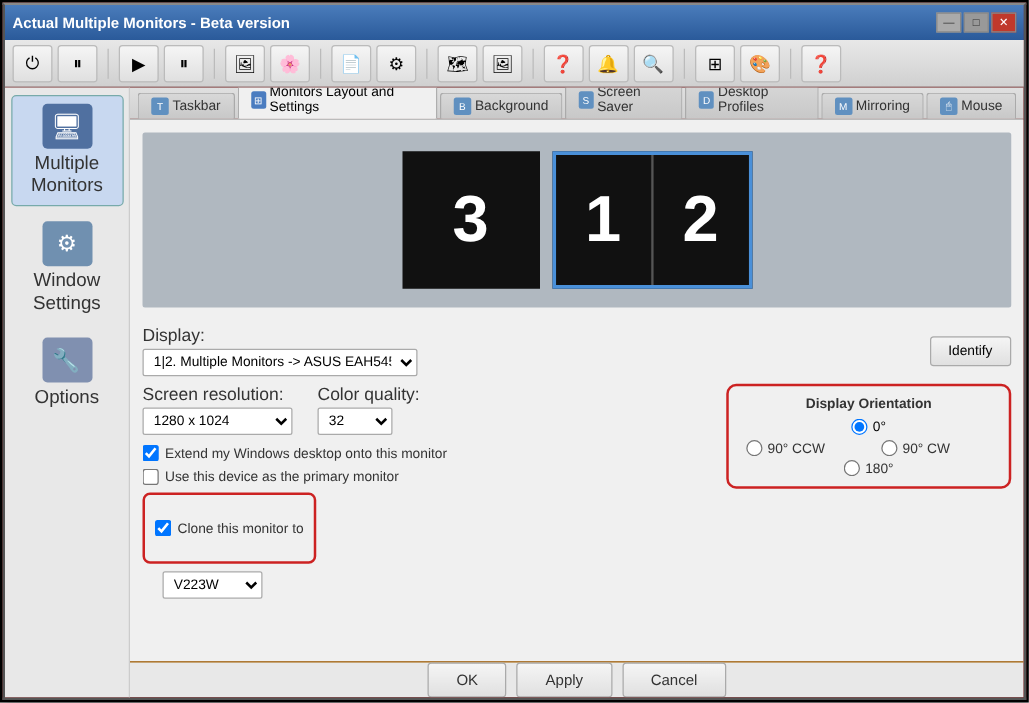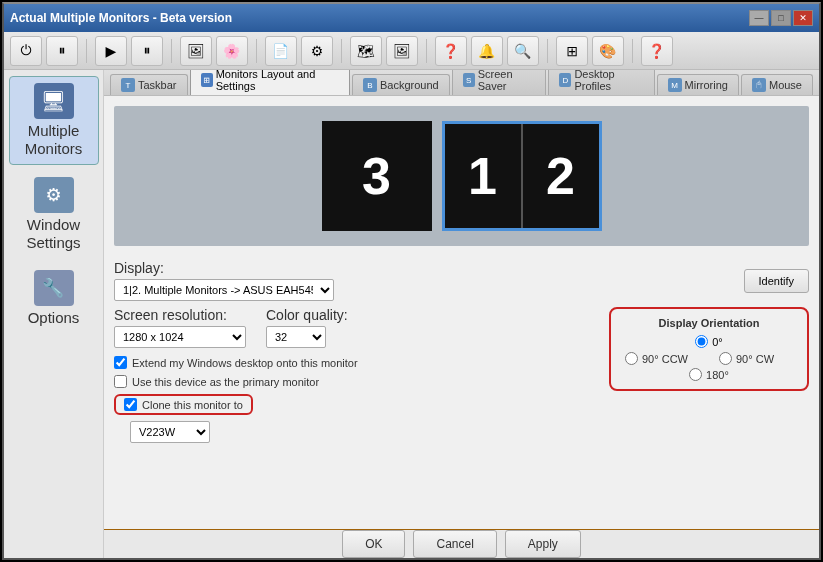--- a/index.html
+++ b/index.html
@@ -230,21 +230,21 @@
     .form-select {
       height: 22px;
       border: 1px solid #aaa;
       background: white;
       padding: 0 4px;
       font-size: 11px;
       border-radius: 2px;
       cursor: pointer;
     }
     .form-select.wide { width: 220px; }
-    .form-select.medium { width: 132px; }
+    .form-select.medium { width: 120px; }
     .form-select.small { width: 60px; }
     .display-row {
       display: flex;
       align-items: center;
       justify-content: space-between;
       margin-bottom: 6px;
     }
     .identify-btn {
       height: 24px;
       padding: 0 14px;
@@ -442,33 +442,33 @@
             <div style="display:flex;flex-direction:column;gap:6px;">
               <div class="checkbox-row">
                 <input type="checkbox" id="chk-extend" checked="" style="">
                 <label for="chk-extend">Extend my Windows desktop onto this monitor</label>
               </div>
               <div class="checkbox-row">
                 <input type="checkbox" id="chk-primary" style="">
                 <label for="chk-primary">Use this device as the primary monitor</label>
               </div>
 
-              <div style="display:inline-flex;align-items:center;gap:5px;border:2px solid #cc2222;border-radius:6px;padding:2px 8px;width:fit-content;">
+              <div style="display:inline-flex;align-items:center;gap:5px;border:2px solid #cc2222;border-radius:6px;padding:20px 8px;width:fit-content;">
                 <input type="checkbox" id="chk-clone" checked="" style="">
                 <label for="chk-clone" style="font-size:11px;color:#333;cursor:pointer;">Clone this monitor to</label>
               </div>
               <div style="margin-left:16px;">
                 <select class="form-select" style="width:80px;">
                   <option>V223W</option>
                 </select>
               </div>
             </div>
           </div>
 
-          <div style="width:200px;margin-left:20px;">
+          <div style="width:228px;margin-left:20px;">
             <div style="border:2px solid #cc2222;border-radius:8px;padding:8px 14px;">
               <div style="font-size:11px;font-weight:bold;color:#333;margin-bottom:6px;text-align:center;">Display Orientation</div>
 
               <div style="display:flex;align-items:center;justify-content:center;margin-bottom:4px;">
                 <input type="radio" name="orient" id="orient0" checked="" style="">
                 <label for="orient0" style="font-size:11px;margin-left:4px;">0°</label>
               </div>
               <div style="display:grid;grid-template-columns:1fr 1fr;gap:3px 20px;">
                 <div class="radio-option">
                   <input type="radio" name="orient" id="orient90ccw" style="">
@@ -483,18 +483,18 @@
                   <label for="orient180">180°</label>
                 </div>
               </div>
             </div>
           </div>
         </div>
       </div>
 
       <div class="bottom-bar">
         <button class="dialog-btn">OK</button>
+        <button class="dialog-btn">Apply</button>
         <button class="dialog-btn">Cancel</button>
-        <button class="dialog-btn">Apply</button>
       </div>
     </div>
   </div>
 </div>
 
 </body></html>

